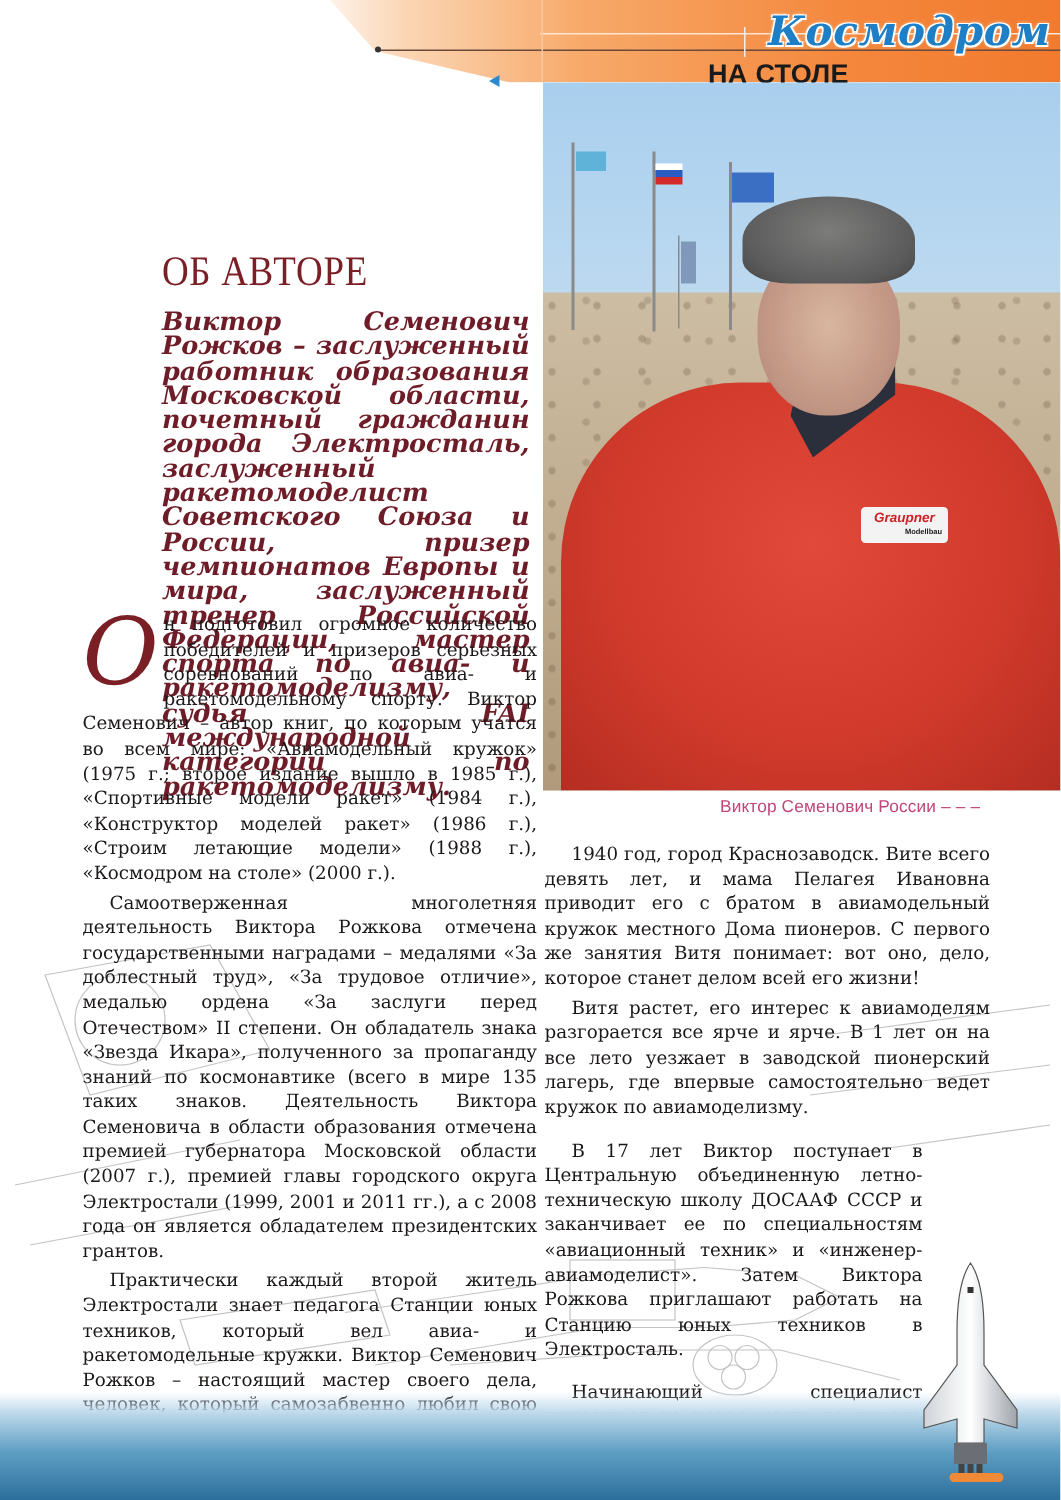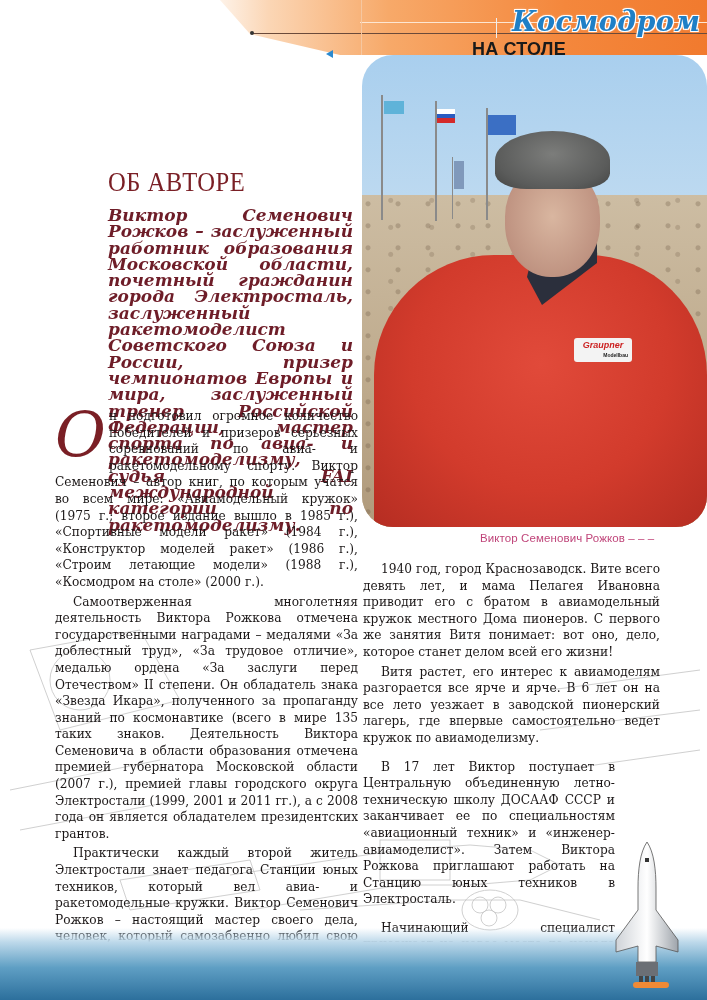--- a/index.html
+++ b/index.html
@@ -29,21 +29,20 @@
   .brand-sub {
     position: absolute; left: 0; top: 33px; font-family: "Liberation Sans", sans-serif; font-weight: bold;
     font-size: 18px; color: #1a1a1a; letter-spacing: 0.2px;
   }
   .brand-tick { position: absolute; left: 24px; top: 12px; width: 1px; height: 20px; background: #eee; }
 
   
   .photo {
     position: absolute; left: 362px; top: 55px; width: 345px; height: 472px; overflow: hidden;
     background: linear-gradient(180deg, #a9cfee 0%, #c6def1 45%, #d9e4ea 68%, #c9b9a1 71%, #c2ae92 100%);
-    border-radius: 31px;
   }
   .sand { position: absolute; left: 0; top: 140px; width: 345px; height: 332px;
     background:
       radial-gradient(circle at 20% 40%, rgba(90,70,50,0.25) 0 2px, transparent 3px),
       radial-gradient(circle at 70% 20%, rgba(90,70,50,0.2) 0 2px, transparent 3px),
       linear-gradient(180deg, #cdbda3 0%, #bda98b 60%, #b09a7b 100%);
     background-size: 30px 22px, 41px 27px, 100% 100%;
   }
   .pole { position: absolute; width: 2px; background: #8a8a8a; }
   .flag { position: absolute; }
@@ -143,38 +142,38 @@
   <div style="position:absolute;left:92px;top:106px;width:10px;height:28px;background:#8099bb;"></div>
   <div class="jacket"></div>
   <div class="collar"></div>
   <div class="face"></div>
   <div class="cap"></div>
   <div class="badge">
     <span>Graupner</span>
     <span class="badge-sub">Modellbau</span>
   </div>
 </div>
-<div class="caption">Виктор Семенович Рожков – – –</div>
+<div class="caption">Виктор Семенович России – – –</div>
 
 <h1 class="section-title">ОБ АВТОРЕ</h1>
 <div class="lead">Виктор Семенович Рожков – заслуженный работник образования Московской области, почетный гражданин города Электросталь, заслуженный ракетомоделист Советского Союза и России, призер чемпионатов Европы и мира, заслуженный тренер Российской Федерации, мастер спорта по авиа- и ракетомоделизму, судья FAI международной категории по ракетомоделизму.</div>
 
 <div class="col col-left">
   <div class="dropcap-wrap">
     <span class="dropcap">О</span>
     <p class="first">н подготовил огромное количество победителей и призеров серьезных соревнований по авиа- и ракетомодельному спорту. Виктор Семенович – автор книг, по которым учатся во всем мире: «Авиамодельный кружок» (1975 г.; второе издание вышло в 1985 г.), «Спортивные модели ракет» (1984 г.), «Конструктор моделей ракет» (1986 г.), «Строим летающие модели» (1988 г.), «Космодром на столе» (2000 г.).</p>
   </div>
   <p>Самоотверженная многолетняя деятельность Виктора Рожкова отмечена государственными наградами – медалями «За доблестный труд», «За трудовое отличие», медалью ордена «За заслуги перед Отечеством» II степени. Он обладатель знака «Звезда Икара», полученного за пропаганду знаний по космонавтике (всего в мире 135 таких знаков. Деятельность Виктора Семеновича в области образования отмечена премией губернатора Московской области (2007 г.), премией главы городского округа Электростали (1999, 2001 и 2011 гг.), а с 2008 года он является обладателем президентских грантов.</p>
   <p>Практически каждый второй житель Электростали знает педагога Станции юных техников, который вел авиа- и ракетомодельные кружки. Виктор Семенович Рожков – настоящий мастер своего дела, человек, который самозабвенно любил свою профессию и отдавал ей всего себя на протяжении 60 лет.</p>
   <p>Давайте же вспомним, с чего все начиналось...</p>
 </div>
 
 <div class="col col-right">
   <p>1940 год, город Краснозаводск. Вите всего девять лет, и мама Пелагея Ивановна приводит его с братом в авиамодельный кружок местного Дома пионеров. С первого же занятия Витя понимает: вот оно, дело, которое станет делом всей его жизни!</p>
-  <p>Витя растет, его интерес к авиамоделям разгорается все ярче и ярче. В 6 лет он на все лето уезжает в заводской пионерский лагерь, где впервые самостоятельно ведет кружок по авиамоделизму.</p>
+  <p>Витя растет, его интерес к авиамоделям разгорается все ярче и ярче. В 1 лет он на все лето уезжает в заводской пионерский лагерь, где впервые самостоятельно ведет кружок по авиамоделизму.</p>
   <p class="narrow">В 17 лет Виктор поступает в Центральную объединенную летно-техническую школу ДОСААФ СССР и заканчивает ее по специальностям «авиационный техник» и «инженер-авиамоделист». Затем Виктора Рожкова приглашают работать на Станцию юных техников в Электросталь.</p>
   <p class="narrow">Начинающий специалист приезжает на новое место до начала занятий, в октябре, – чтобы успеть подготовиться. А 8 ноября становится для Виктора одной из самых значимых в жизни дат</p>
 </div>
 
 <div class="footer-band"></div>
 <svg class="shuttle" viewBox="0 0 70 145">
   <defs>
     <linearGradient id="sg" x1="0" x2="1">
       <stop offset="0" stop-color="#cfd3d8"></stop>
         <stop offset="0.5" stop-color="#ffffff"></stop>

